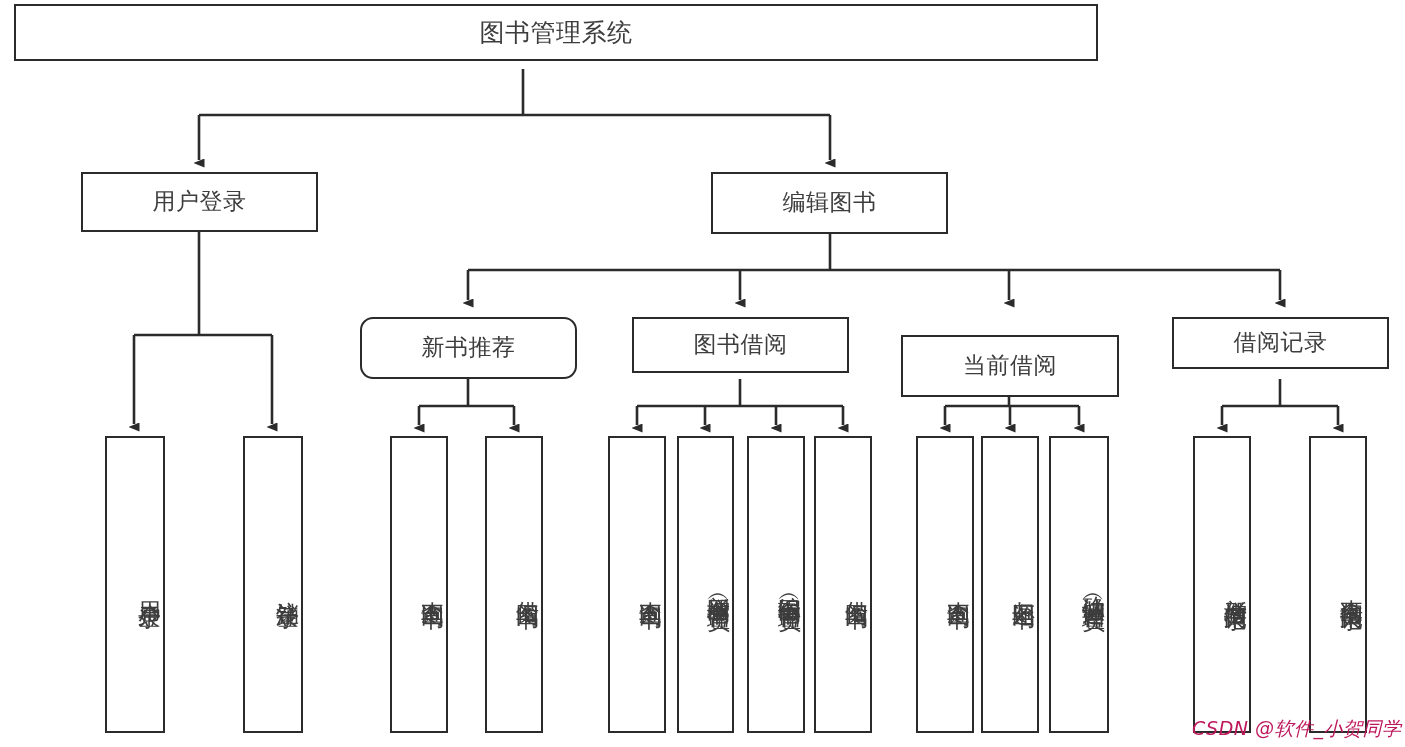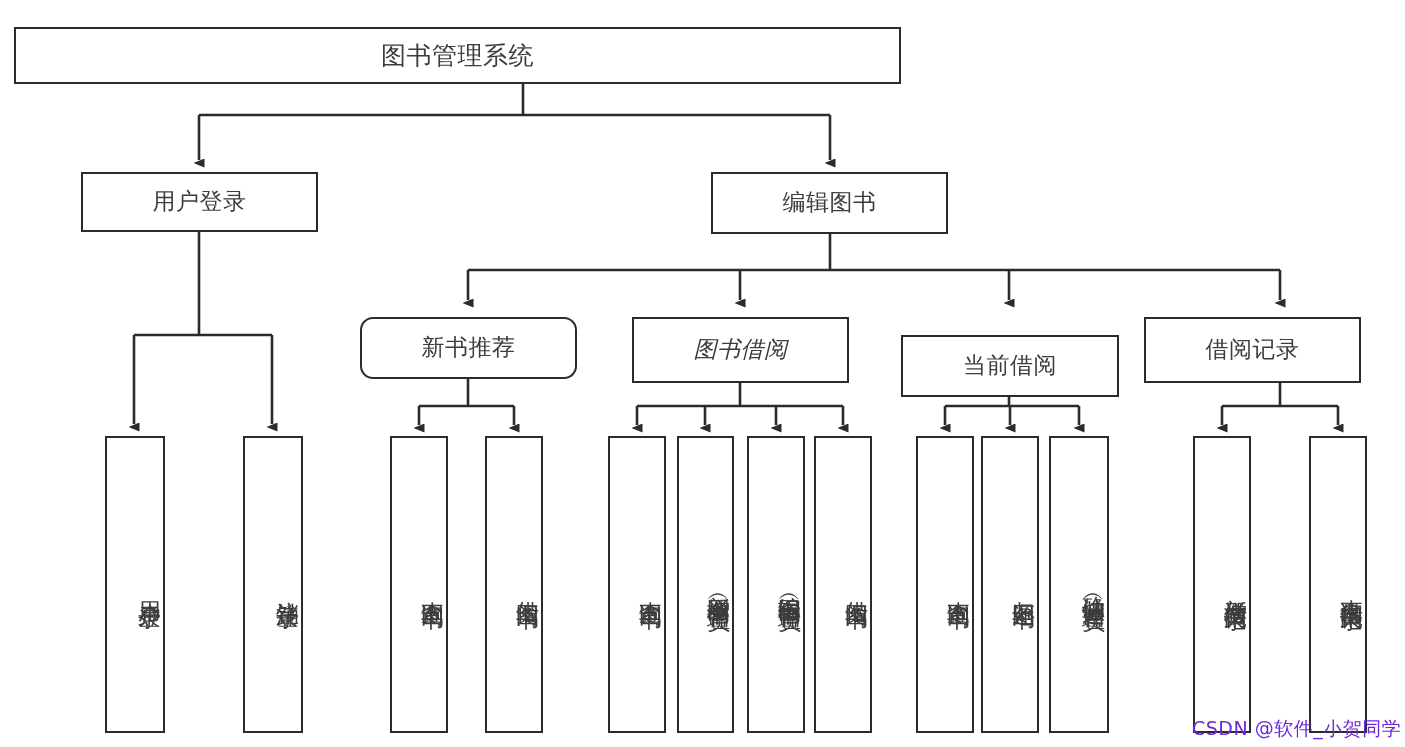--- a/index.html
+++ b/index.html
@@ -54,23 +54,24 @@
     writing-mode: vertical-rl;
     text-orientation: upright;
     display: block;
   }
   #title-node {
     font-size: 25px;
   }
   .watermark {
     position: absolute;
     font-size: 19px;
-    color: #6d28d9;
+    color: #be185d;
     letter-spacing: 0.5px;
     white-space: nowrap;
+    font-style: italic;
   }
 </style>
 </head>
 <body>
 
 <div id="canvas">
 
   <svg class="wires" viewBox="0 0 1405 747">
     <defs>
       <marker id="arrow" markerWidth="9" markerHeight="11" refX="1.5" refY="5.5" orient="auto" markerUnits="userSpaceOnUse">
@@ -114,45 +115,45 @@
       <path d="M1010,406 L1010,425" marker-end="url(#arrow)"></path>
       <path d="M1079,406 L1079,425" marker-end="url(#arrow)"></path>
 
       <path d="M1280,379 L1280,406"></path>
       <path d="M1222,406 L1338,406"></path>
       <path d="M1222,406 L1222,425" marker-end="url(#arrow)"></path>
       <path d="M1338,406 L1338,425" marker-end="url(#arrow)"></path>
     </g>
   </svg>
 
-  <div class="node horiz" id="title-node" style="left:14px; top:27px; width:887px; height:57px;">
+  <div class="node horiz" id="title-node" style="left:14px; top:4px; width:1084px; height:57px;">
     <span>图书管理系统</span>
   </div>
 
   <div class="node horiz" style="left:81px; top:172px; width:237px; height:60px;">
     <span>用户登录</span>
   </div>
 
   <div class="node horiz" style="left:711px; top:172px; width:237px; height:62px;">
     <span>编辑图书</span>
   </div>
 
   <div class="node horiz" style="left:360px; top:317px; width:217px; height:62px;border-radius:13px;">
     <span>新书推荐</span>
   </div>
 
-  <div class="node horiz" style="left:632px; top:317px; width:217px; height:66px;font-style:italic;">
+  <div class="node horiz" style="left:632px; top:317px; width:217px; height:56px;">
     <span>图书借阅</span>
   </div>
 
   <div class="node horiz" style="left:901px; top:335px; width:218px; height:62px;">
     <span>当前借阅</span>
   </div>
 
-  <div class="node horiz" style="left:1144px; top:317px; width:217px; height:66px;">
+  <div class="node horiz" style="left:1172px; top:317px; width:217px; height:52px;">
     <span>借阅记录</span>
   </div>
 
   <div class="node vert" style="left:105px; top:436px; width:60px; height:297px;">
     <span class="vtext">用户登录</span>
   </div>
 
   <div class="node vert" style="left:243px; top:436px; width:60px; height:297px;">
     <span class="vtext">注销登录</span>
   </div>

